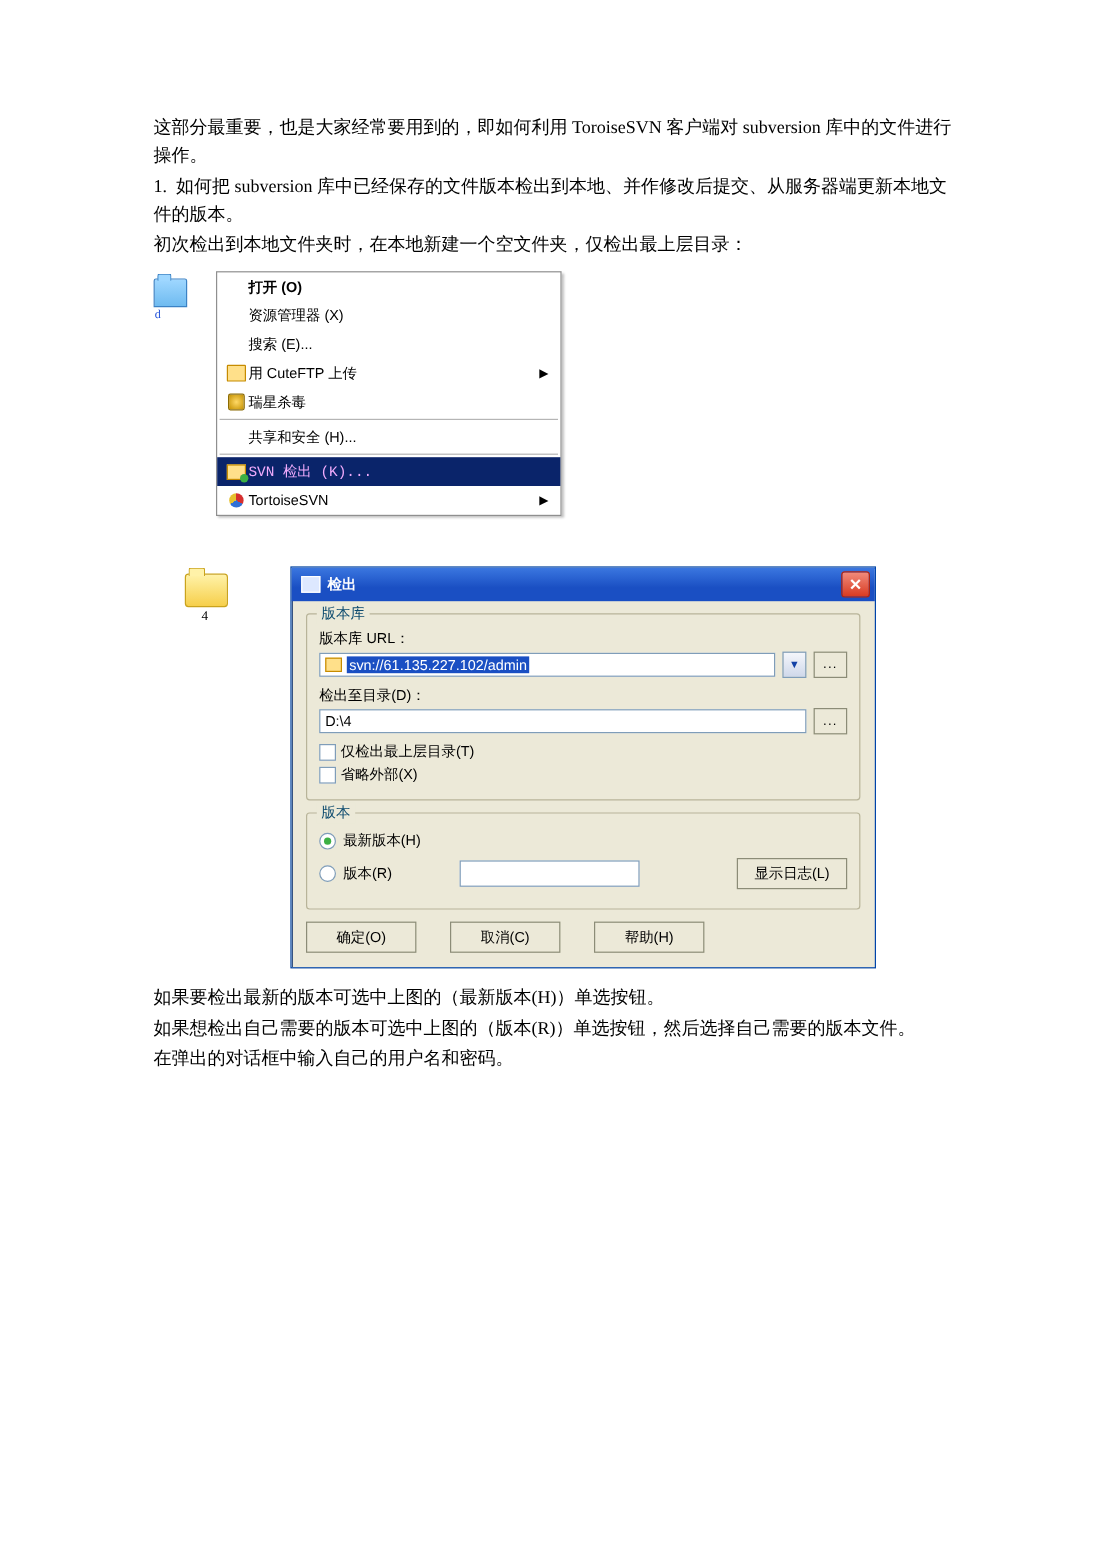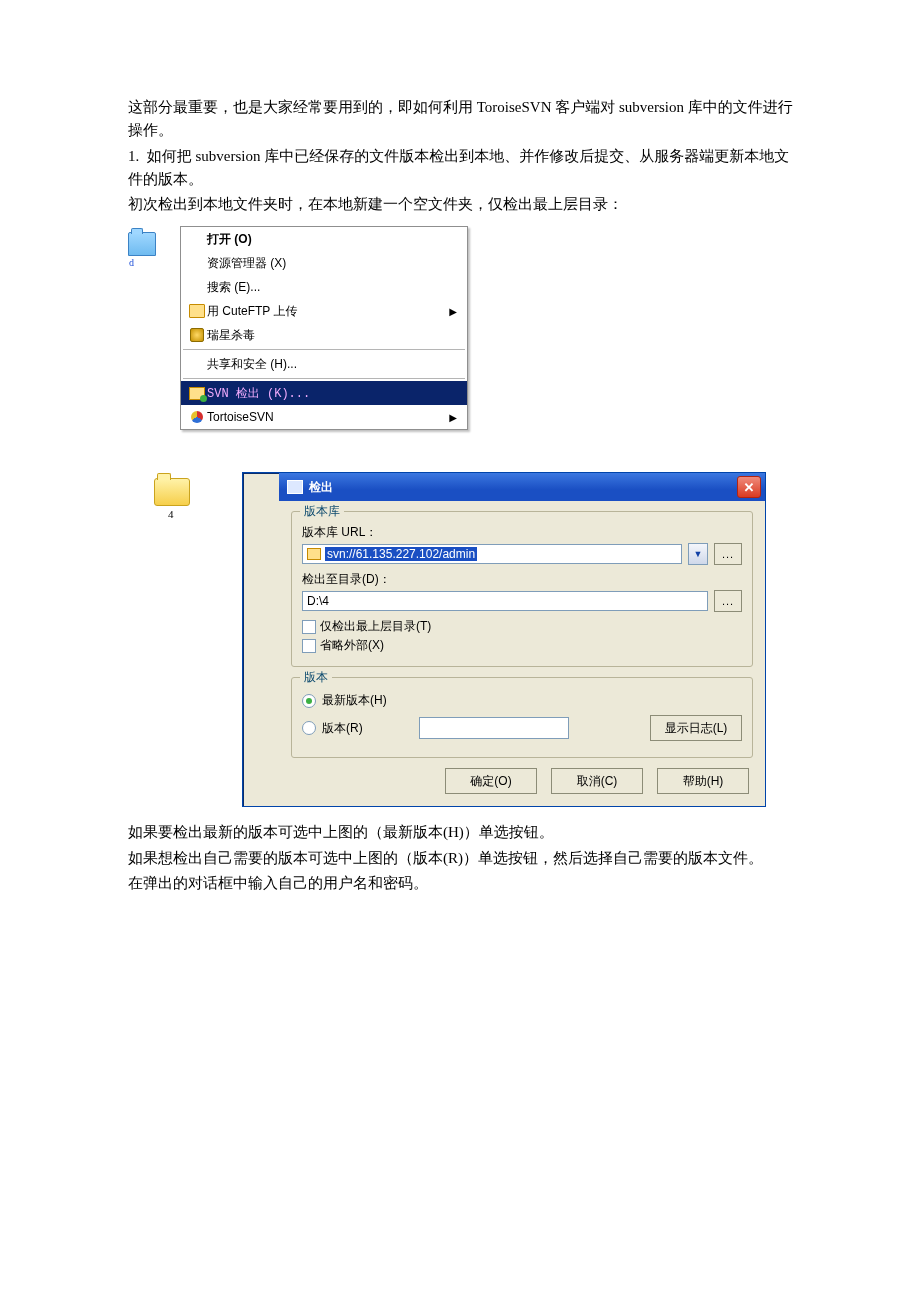--- a/index.html
+++ b/index.html
@@ -99,21 +99,20 @@
   .yellow-folder::before{content:"";position:absolute;top:-6px;left:2px;width:12px;height:6px;background:#fff2a8;border:1px solid #caa31d;border-bottom:none;border-radius:2px 2px 0 0;}
   .yellow-folder .lbl{position:absolute;bottom:-15px;left:13px;font-size:11px;color:#000;}
 
   .dialog{
     width: 486px;
     background:#ece9d8;
     border:1px solid #0044aa;
     box-shadow:1px 1px 0 #0b2d6b inset;
     font-family: Tahoma,"SimSun",sans-serif;
     font-size:12px;
-    padding-left:36px;
   }
   .titlebar{
     height:28px;
     background:linear-gradient(#3b77e0,#1a4fc3 60%,#1a4fc3);
     display:flex;align-items:center;justify-content:space-between;
     padding:0 4px 0 8px;color:#fff;font-weight:bold;
   }
   .title-left{display:flex;align-items:center;gap:6px;}
   .title-ic{width:14px;height:12px;background:#dde8ff;border:1px solid #fff;}
   .close-btn{
@@ -152,21 +151,21 @@
   .chk-row{display:flex;align-items:center;gap:4px;margin:2px 0;}
   .chk{width:12px;height:12px;background:#fff;border:1px solid #7f9db9;}
   .radio-row{display:flex;align-items:center;gap:6px;margin:6px 0;}
   .radio{width:12px;height:12px;border:1px solid #7f9db9;border-radius:50%;background:#fff;display:flex;align-items:center;justify-content:center;}
   .radio.checked::after{content:"";width:6px;height:6px;background:#3cb043;border-radius:50%;}
   .rev-input{width:148px;height:20px;background:#fff;border:1px solid #7f9db9;margin-left:50px;}
   .btn{
     min-width:74px;height:24px;background:#ece9d8;border:1px solid #8c8c77;
     display:flex;align-items:center;justify-content:center;padding:0 8px;font-size:12px;
   }
-  .btn-row{display:flex;justify-content:flex-end;gap:14px;margin-top:8px;padding-right:4px;}
+  .btn-row{display:flex;justify-content:flex-start;gap:28px;margin-top:8px;padding-right:4px;}
   .rev-flex{display:flex;align-items:center;}
 
   .after-text{margin-top:14px;}
 </style>
 </head>
 <body>
 
 <div class="page">
 
 

